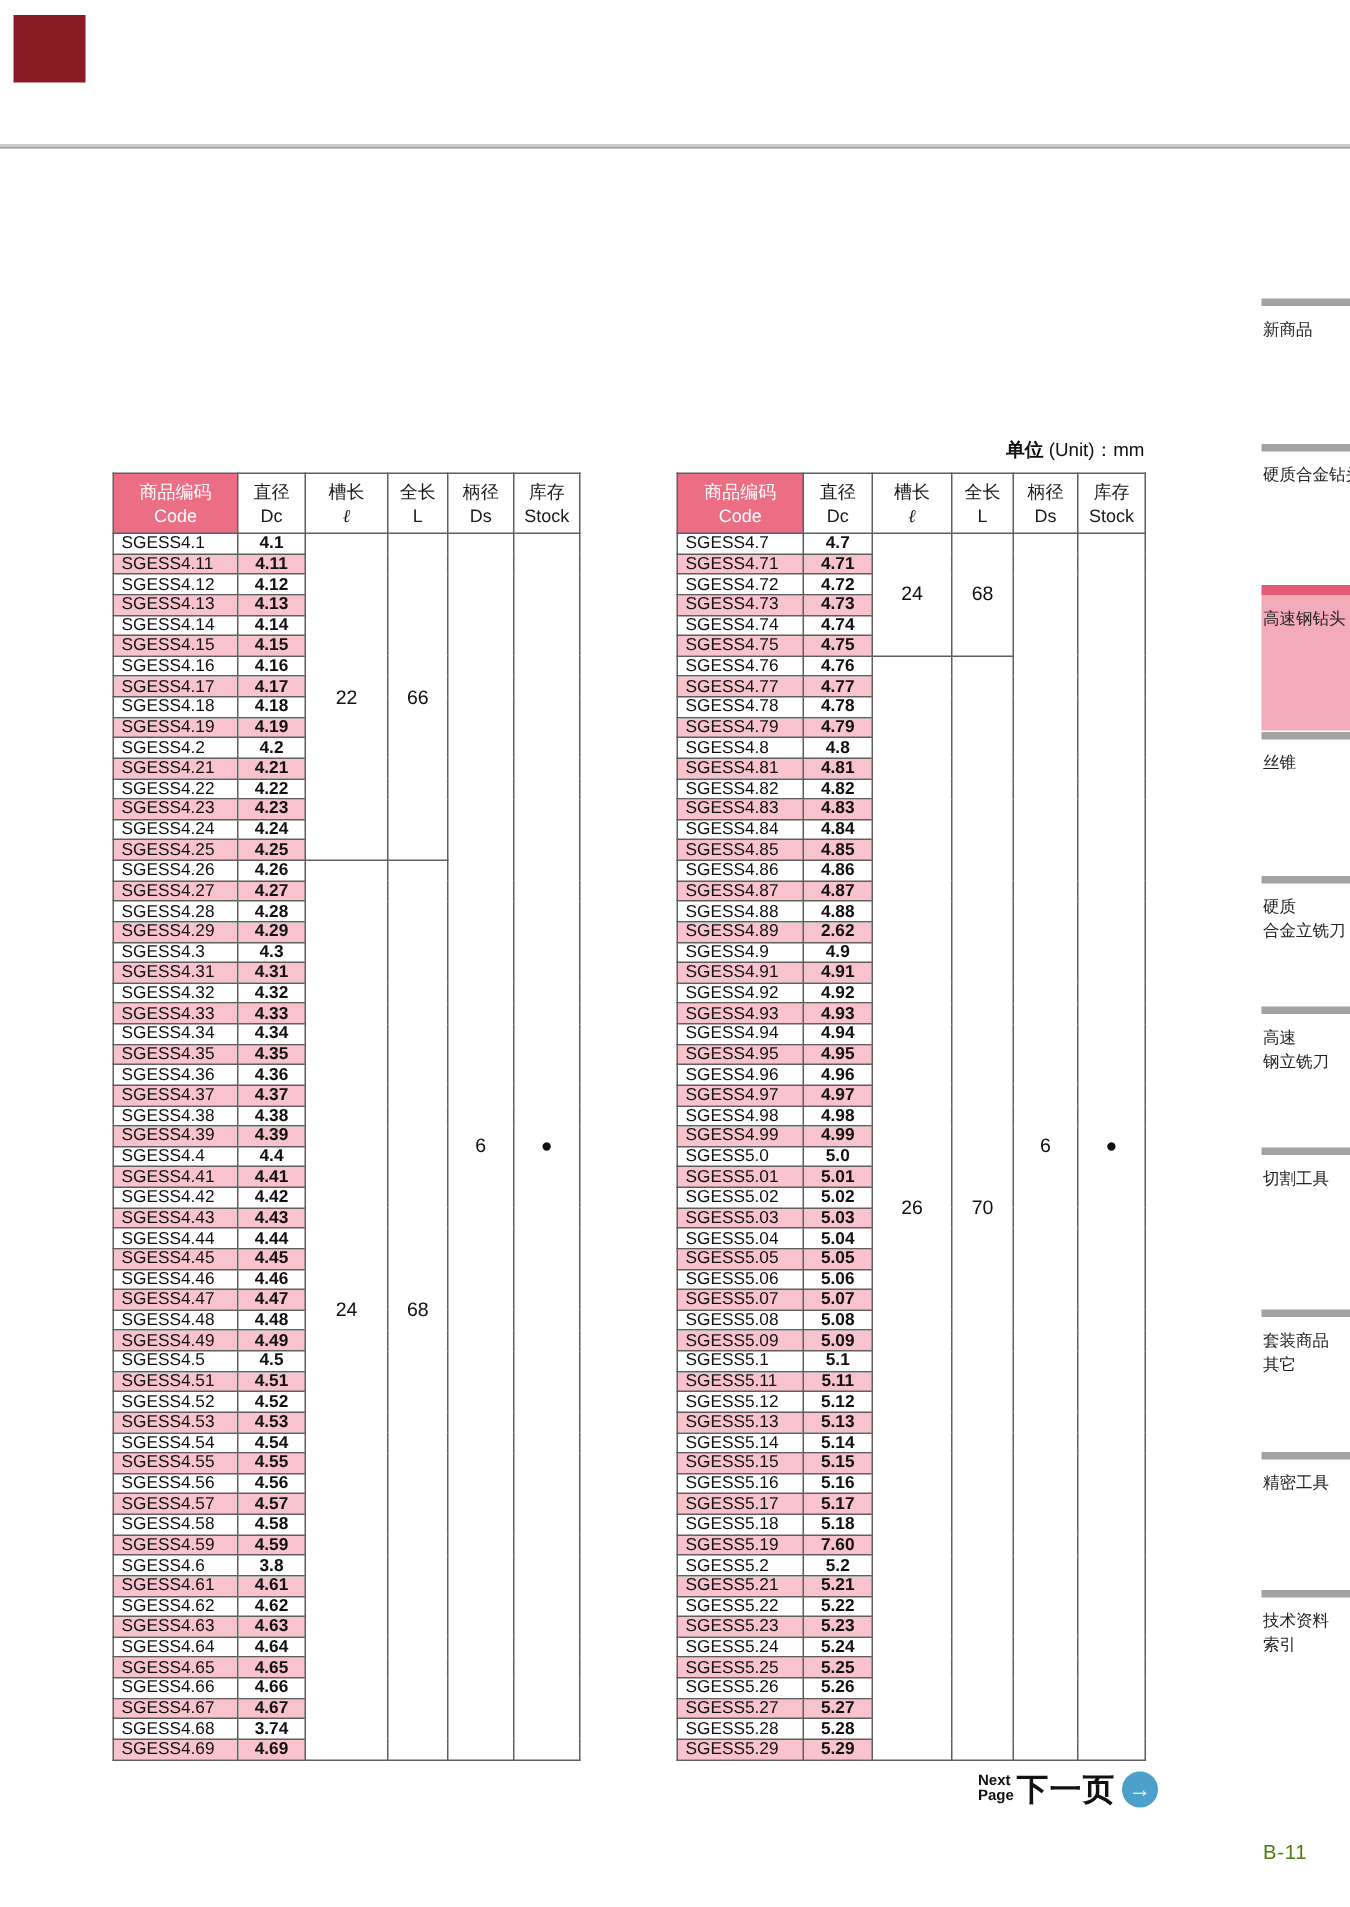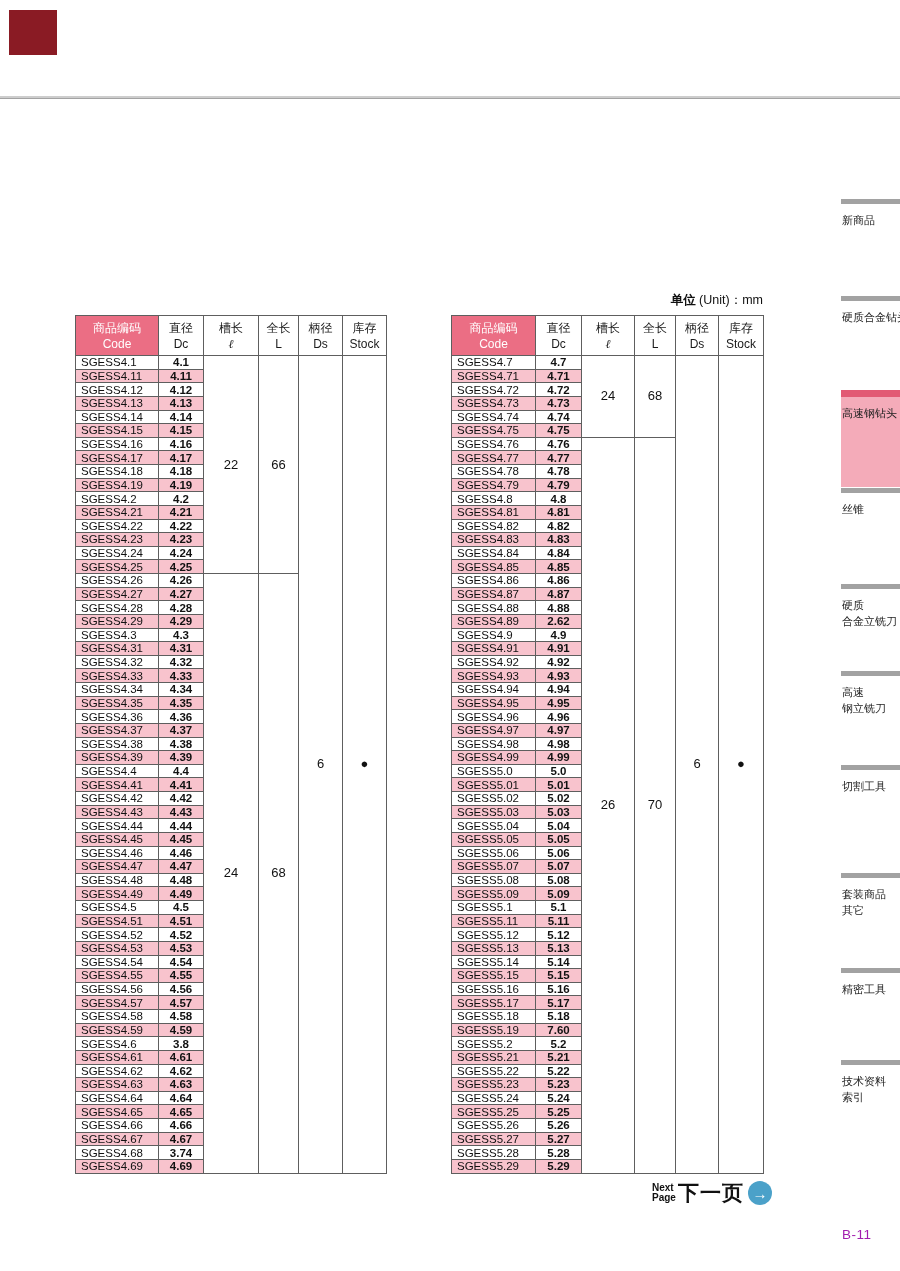--- a/index.html
+++ b/index.html
@@ -38,21 +38,21 @@
   .sb-active-bg { position:absolute; left:0; top:7px; width:64px; height:90px; background:var(--sidebar-active-bg); }
   .sb-label { position:relative; margin-top:8px; font-size:11px; line-height:16px; color:#222; padding-left:1px; }
   .sb-label span { display:block; white-space:nowrap; }
 
   #next-page { position:absolute; left:652px; top:1179px; display:flex; align-items:center; cursor:pointer; }
   .np-en { font-size:10px; font-weight:bold; line-height:10px; color:#111; }
   .np-cn { font-size:21px; font-weight:bold; color:#111; margin-left:2px; letter-spacing:1px; }
   .np-circle { width:24px; height:24px; border-radius:50%; background:var(--next-blue); color:#fff;
                display:flex; align-items:center; justify-content:center; font-size:15px; font-weight:bold; margin-left:4px; }
 
-  #page-number { position:absolute; left:842px; top:1227px; font-size:13.5px; color:#a21caf; letter-spacing:0.5px; }
+  #page-number { position:absolute; left:842px; top:1227px; font-size:13.5px; color:#4d7c0f; letter-spacing:0.5px; }
 </style>
 </head>
 <body>
 
 <div id="page">
 
   <div id="logo"></div>
   <div id="top-rule"></div>
 
   <div id="unit-label">

